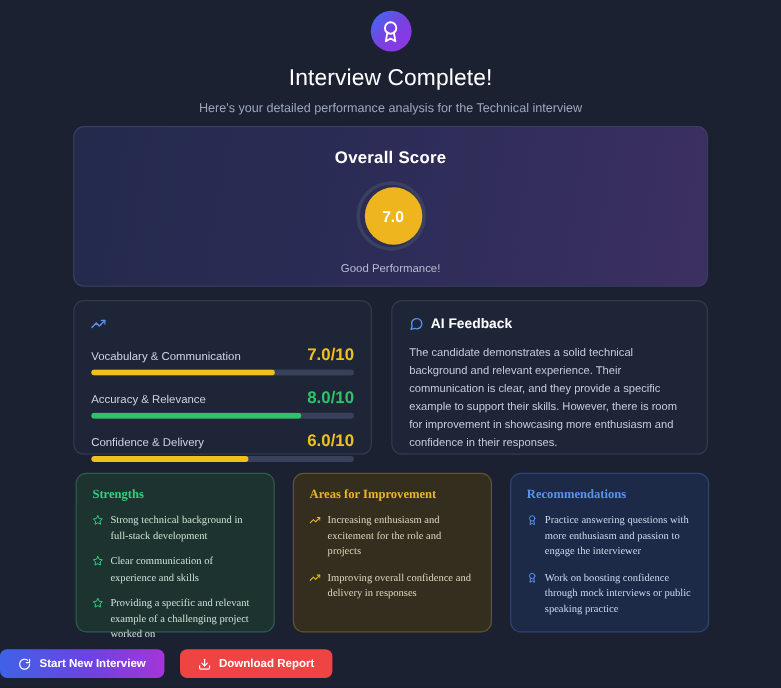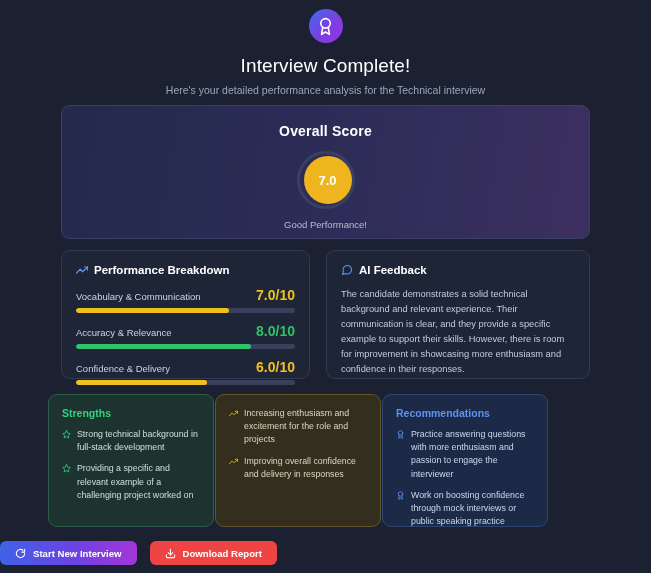--- a/index.html
+++ b/index.html
@@ -84,22 +84,22 @@
   .metric-val  { font-size: 14px; font-weight: bold; }
   .track {
     height: 5px; border-radius: 3px; background: #39415a; overflow: hidden;
   }
   .fill { height: 100%; border-radius: 3px; }
 
   .fb-text { font-size: 9.3px; line-height: 1.62; color: #c2cadb; }
 
   
   .bot-row {
-    position: absolute; left: 48px; top: 394px;
-    width: 529px; display: flex; gap: 1px;
+    position: absolute; left: 63px; top: 394px;
+    width: 529px; display: flex; gap: 15px; font-family: Liberation Serif, serif;
   }
   .tcard {
     width: 166px; height: 133px;
     border-radius: 9px; padding: 12px 13px;
   }
   .tcard-strengths { background: #1c3330; border: 1px solid #2f5c4b; }
   .tcard-areas     { background: #332e1d; border: 1px solid #63542a; }
   .tcard-recs      { background: #1c2a48; border: 1px solid #2d4573; }
   .tcard h3 { font-size: 10.5px; font-weight: bold; margin-bottom: 9px; }
   .t-green { color: #34d07f; }
@@ -160,21 +160,20 @@
   </div>
 
   <div class="mid-row">
 
     <div class="panel panel-breakdown">
       <div class="panel-head">
         <svg class="ic" viewBox="0 0 24 24" fill="none" stroke="#5b93ee" stroke-width="2.4" stroke-linecap="round" stroke-linejoin="round">
           <polyline points="23 6 13.5 15.5 8.5 10.5 1 18"></polyline>
           <polyline points="17 6 23 6 23 12"></polyline>
         </svg>
-        <span class="ttl">Performance Breakdown</span>
       </div>
       <div>
 
         <div class="metric">
           <div class="metric-row">
             <span class="metric-name">Vocabulary &amp; Communication</span>
             <span class="metric-val" id="mv0" style="color: rgb(239, 192, 30);">7.0/10</span>
           </div>
           <div class="track">
             <div class="fill" id="mf0" style="width: 70%; background: rgb(239, 192, 30);"></div>
@@ -224,26 +223,33 @@
         <li>
           <svg class="ic" viewBox="0 0 24 24" fill="none" stroke="#34d07f" stroke-width="2.2" stroke-linecap="round" stroke-linejoin="round">
             <polygon points="12 2 15.1 8.3 22 9.3 17 14.1 18.2 21 12 17.8 5.8 21 7 14.1 2 9.3 8.9 8.3 12 2"></polygon>
           </svg>
           <span class="tx">Strong technical background in full-stack development</span>
         </li>
         <li>
           <svg class="ic" viewBox="0 0 24 24" fill="none" stroke="#34d07f" stroke-width="2.2" stroke-linecap="round" stroke-linejoin="round">
             <polygon points="12 2 15.1 8.3 22 9.3 17 14.1 18.2 21 12 17.8 5.8 21 7 14.1 2 9.3 8.9 8.3 12 2"></polygon>
           </svg>
+          <span class="tx">Clear communication of experience and skills</span>
+        </li>
+        <li>
+          <svg class="ic" viewBox="0 0 24 24" fill="none" stroke="#34d07f" stroke-width="2.2" stroke-linecap="round" stroke-linejoin="round">
+            <polygon points="12 2 15.1 8.3 22 9.3 17 14.1 18.2 21 12 17.8 5.8 21 7 14.1 2 9.3 8.9 8.3 12 2"></polygon>
+          </svg>
           <span class="tx">Providing a specific and relevant example of a challenging project worked on</span>
         </li>
       </ul>
     </div>
 
     <div class="tcard tcard-areas">
+      <h3 class="t-amber">Areas for Improvement</h3>
       <ul class="tlist">
         <li>
           <svg class="ic" viewBox="0 0 24 24" fill="none" stroke="#e8b62a" stroke-width="2.4" stroke-linecap="round" stroke-linejoin="round">
             <polyline points="23 6 13.5 15.5 8.5 10.5 1 18"></polyline>
             <polyline points="17 6 23 6 23 12"></polyline>
           </svg>
           <span class="tx">Increasing enthusiasm and excitement for the role and projects</span>
         </li>
         <li>
           <svg class="ic" viewBox="0 0 24 24" fill="none" stroke="#e8b62a" stroke-width="2.4" stroke-linecap="round" stroke-linejoin="round">

